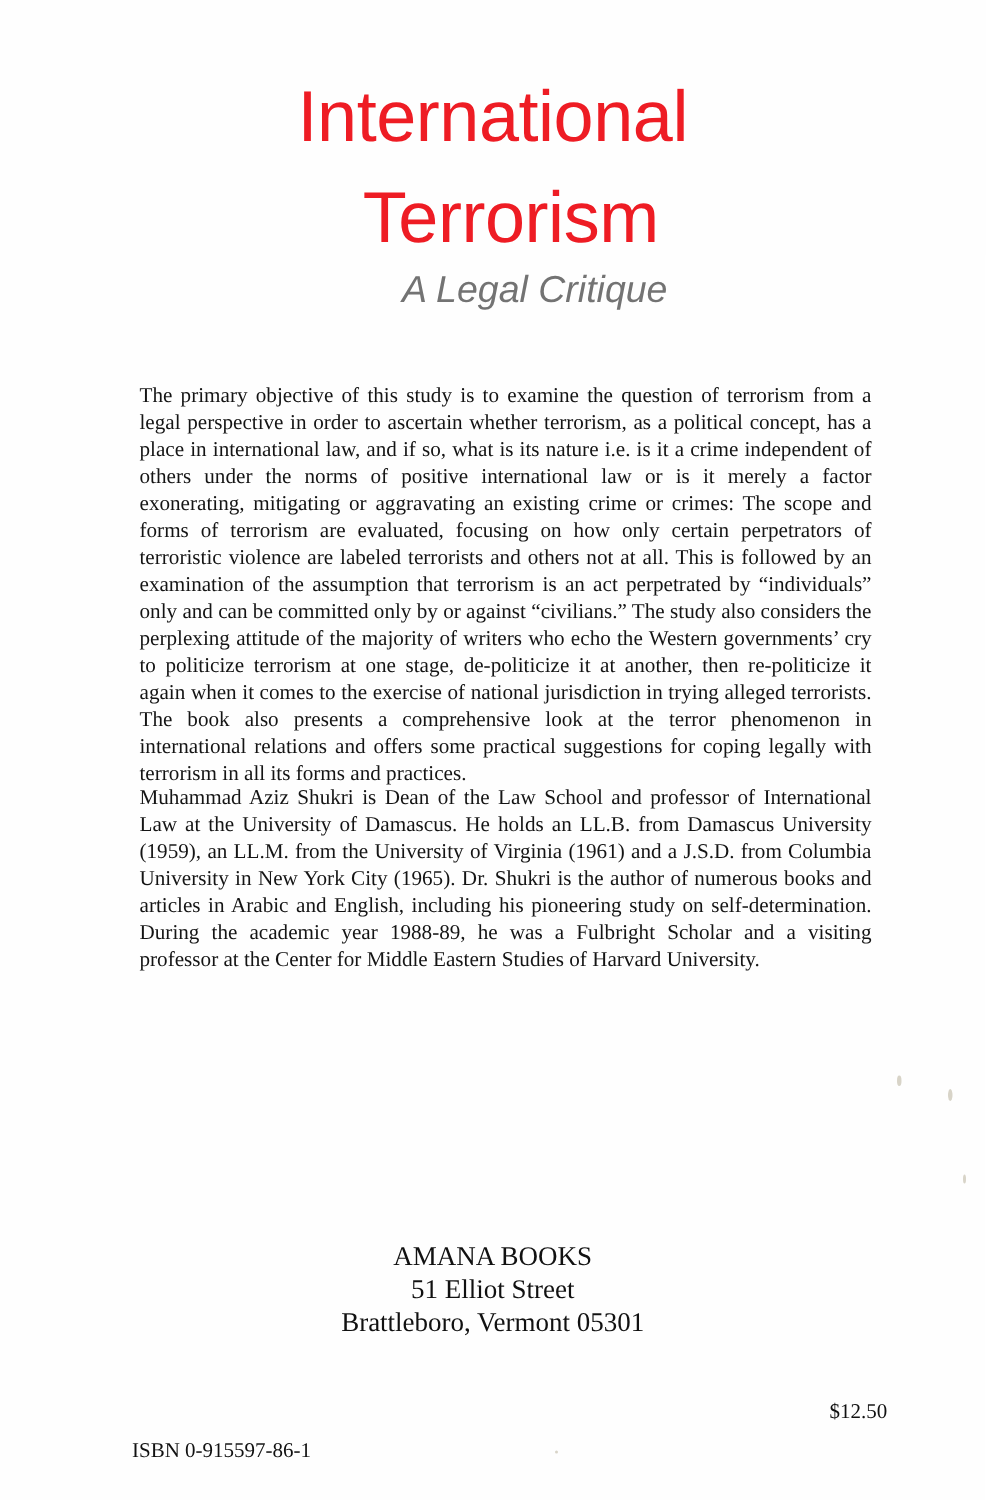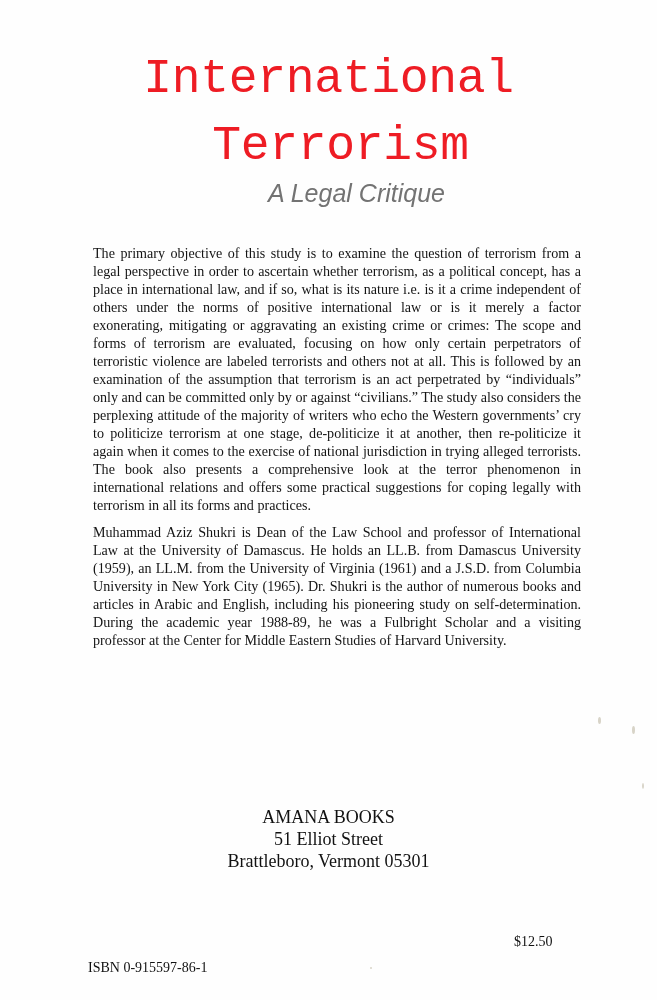--- a/index.html
+++ b/index.html
@@ -21,21 +21,21 @@
       width: 657px;
       height: 1000px;
       background: #fefefe;
     }
     .title-line {
       position: absolute;
       left: 0;
       width: 657px;
       text-align: center;
       color: #ee1c24;
-      font-family: Liberation Mono, monospace;
+      font-family: Liberation Sans, sans-serif;
       font-size: 48px;
       line-height: 56px;
       letter-spacing: -0.3px;
     }
     .title-1 { top: 51px; }
     .title-2 { top: 118px; padding-left: 12px; }
     .subtitle {
       position: absolute;
       left: 0;
       width: 657px;
@@ -51,45 +51,45 @@
     .para {
       position: absolute;
       left: 93px;
       width: 488px;
       font-size: 14.1px;
       line-height: 18px;
       text-align: justify;
       hyphens: manual;
       color: #141414;
     }
-    .para-1 { top: 230px; }
+    .para-1 { top: 241px; }
     .para-2 { top: 509px; }
     .publisher {
       position: absolute;
       left: 0;
       width: 657px;
-      top: 806px;
+      top: 826px;
       text-align: center;
       font-size: 18px;
       line-height: 22px;
       color: #111111;
     }
     .publisher div { white-space: nowrap; }
     .isbn {
       position: absolute;
       left: 88px;
       top: 933px;
       font-size: 14px;
       line-height: 18px;
       color: #111111;
       margin-top: 26px;
     }
     .price {
       position: absolute;
-      left: 514px;
+      left: 553px;
       top: 933px;
       font-size: 14px;
       line-height: 18px;
       color: #111111;
     }
     .speck {
       position: absolute;
       background: #d8d4c8;
       border-radius: 50%;
     }

